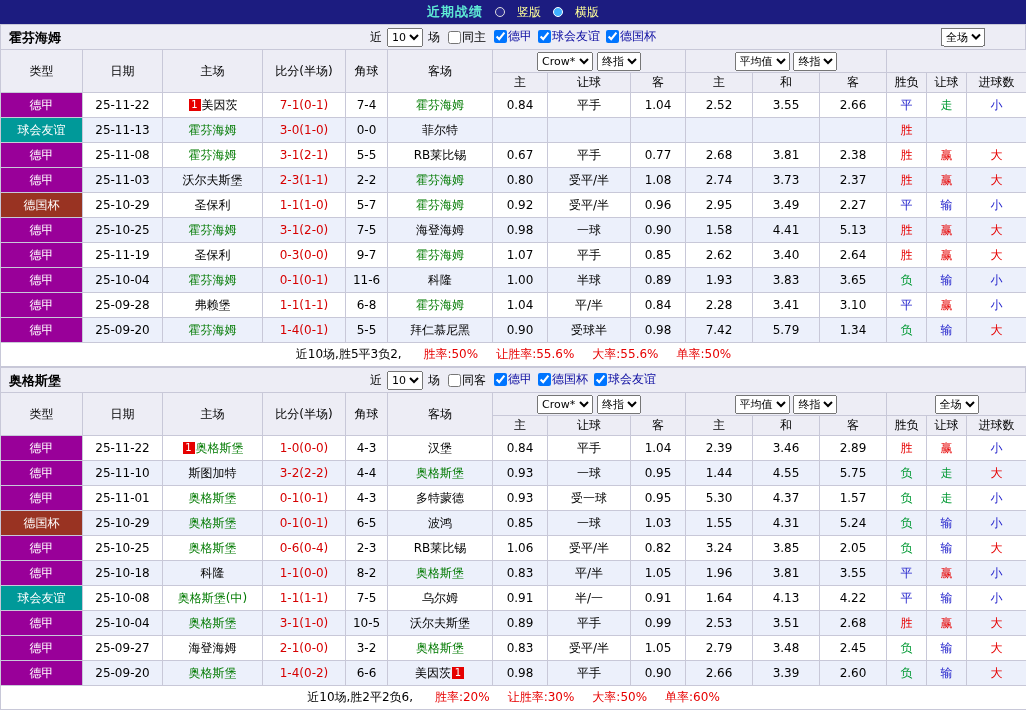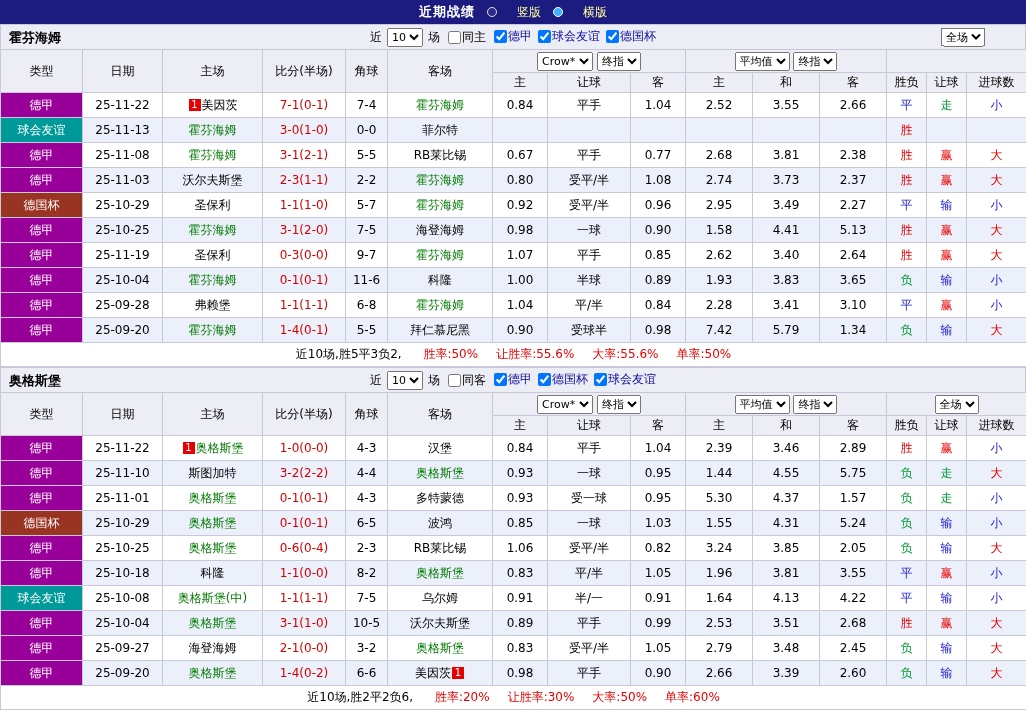--- a/index.html
+++ b/index.html
@@ -7,22 +7,22 @@
   body {
     width:1026px;
     font-family:"DejaVu Sans","Liberation Sans",sans-serif;
     font-size:12px; color:#000; background:#fff;
   }
   
   .topbar {
     height:24px; background:#1c1c80;
     display:flex; align-items:center; justify-content:center; gap:12px;
   }
-  .title { color:#ffffff; font-weight:bold; font-size:13px; letter-spacing:1px; }
-  .radio { display:inline-flex; align-items:center; gap:20px; color:#ffff99; cursor:pointer; font-size:12px; }
+  .title { color:#5eead4; font-weight:bold; font-size:13px; letter-spacing:1px; }
+  .radio { display:inline-flex; align-items:center; gap:12px; color:#ffff99; cursor:pointer; font-size:12px; }
   .rdot { width:10px; height:10px; border-radius:50%; border:1px solid #ddd; background:#2a2a8e; }
   .rdot.on { background:#3fb0ff; border-color:#fff; }
   
   .secbar {
     position:relative; height:25px; background:#ededf5;
     border:1px solid #c8c8d8; border-bottom:none;
   }
   .team { position:absolute; left:8px; top:0; line-height:25px; font-weight:bold; font-size:13px; z-index:2; cursor:pointer; }
   .filters {
     position:absolute; left:0; right:0; top:0; bottom:0;

